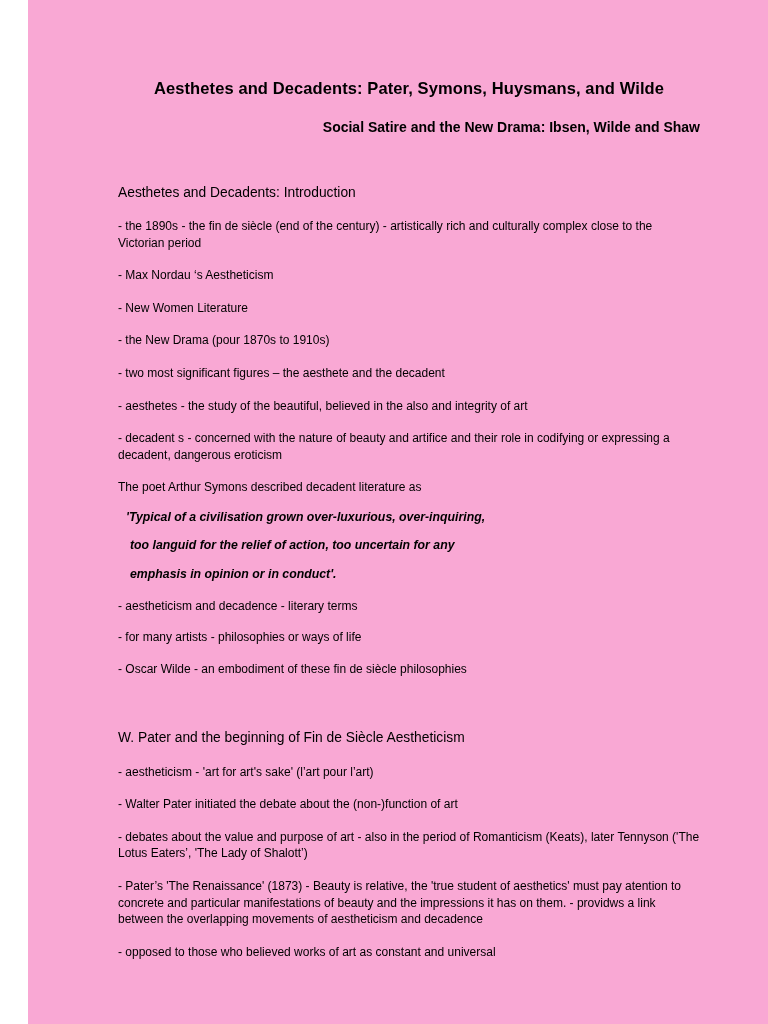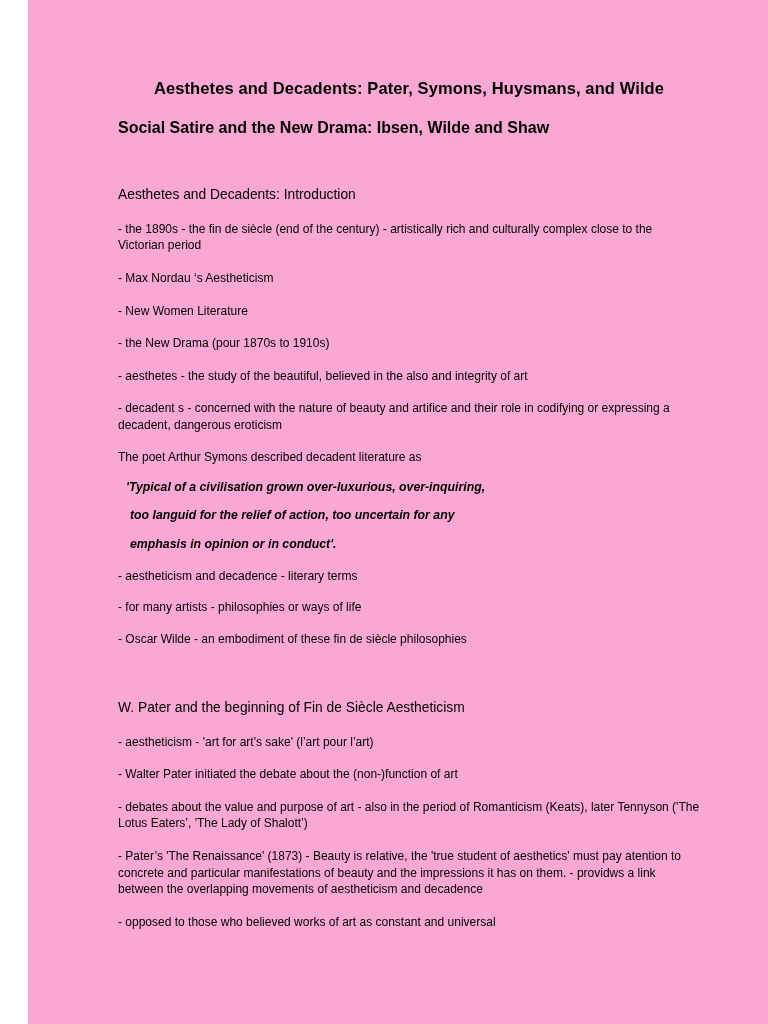--- a/index.html
+++ b/index.html
@@ -25,23 +25,23 @@
   }
   .doc-title {
     font-size: 16.5px;
     font-weight: bold;
     text-align: center;
     margin: 0 0 0 0;
     line-height: 1.3;
     letter-spacing: 0.1px;
   }
   .doc-subtitle {
-    font-size: 16px;
+    font-size: 14px;
     font-weight: bold;
-    text-align: left;
+    text-align: right;
     margin: 19px 0 0 0;
     line-height: 1.3;
   }
   .section-heading {
     font-size: 13.8px;
     font-weight: normal;
     margin: 0;
     line-height: 1.35;
   }
   #sec1-heading { margin-top: 47px; }
@@ -74,20 +74,21 @@
 
   <h1 class="doc-title">Aesthetes and Decadents: Pater, Symons, Huysmans, and Wilde</h1>
   <h2 class="doc-subtitle">Social Satire and the New Drama: Ibsen, Wilde and Shaw</h2>
 
   <h3 class="section-heading" id="sec1-heading">Aesthetes and Decadents: Introduction</h3>
 
   <p class="para">- the 1890s - the fin de siècle (end of the century) - artistically rich and culturally complex close to the Victorian period</p>
   <p class="para">- Max Nordau ‘s Aestheticism</p>
   <p class="para">- New Women Literature</p>
   <p class="para">- the New Drama (pour 1870s to 1910s)</p>
+  <p class="para">- two most significant figures – the aesthete and the decadent</p>
   <p class="para">- aesthetes - the study of the beautiful, believed in the also and integrity of art</p>
   <p class="para">- decadent s - concerned with the nature of beauty and artifice and their role in codifying or expressing a decadent, dangerous eroticism</p>
   <p class="para">The poet Arthur Symons described decadent literature as</p>
 
   <div class="quote-block">
     <p class="quote-line">'Typical of a civilisation grown over-luxurious, over-inquiring,</p>
     <p class="quote-line indent2">too languid for the relief of action, too uncertain for any</p>
     <p class="quote-line indent3">emphasis in opinion or in conduct'.</p>
   </div>
 

